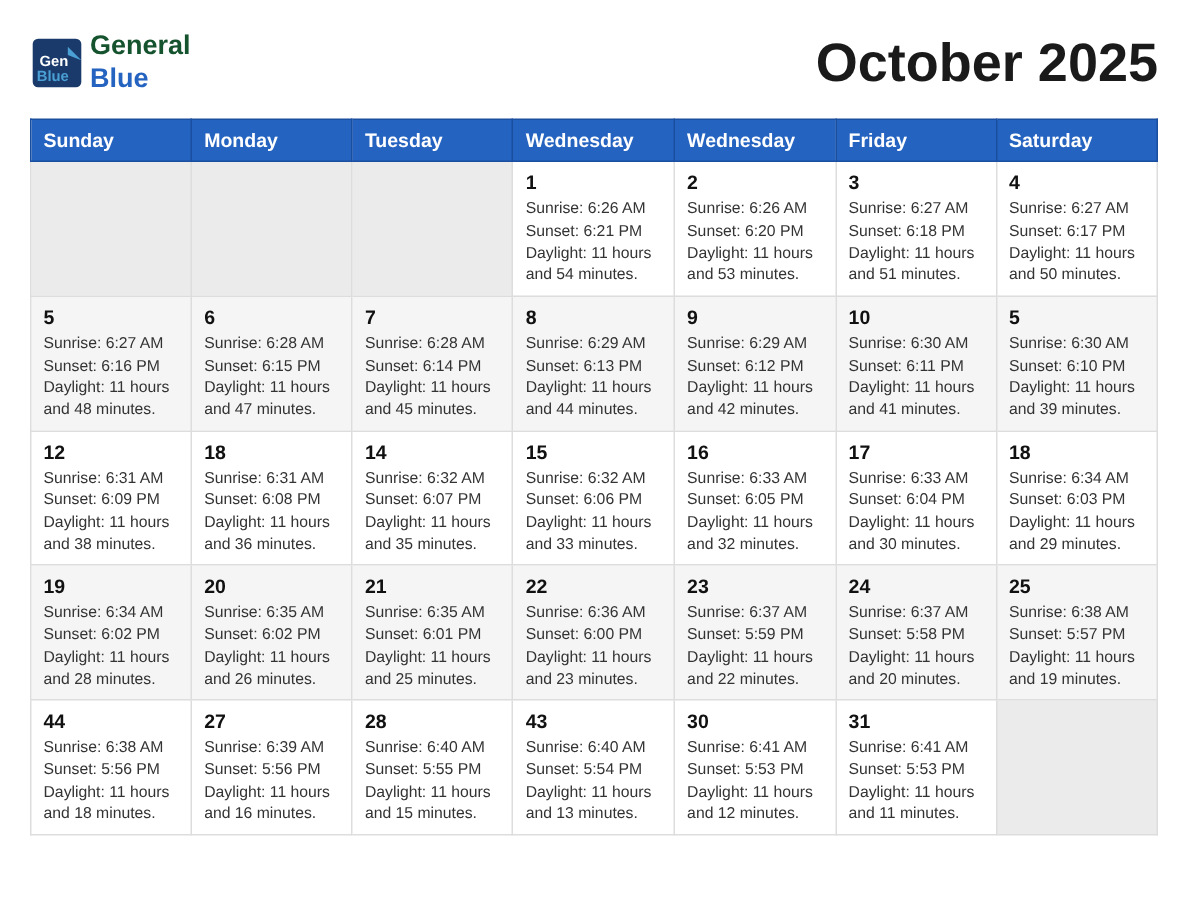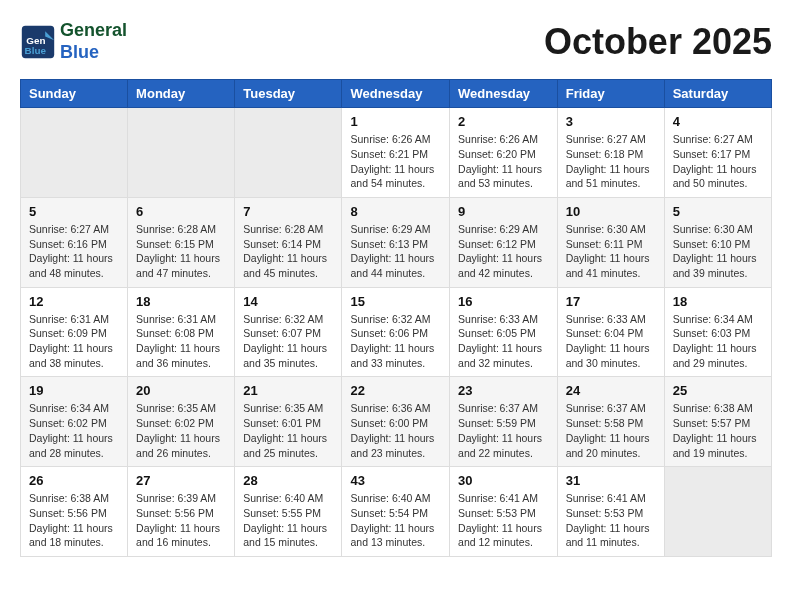--- a/index.html
+++ b/index.html
@@ -316,21 +316,21 @@
         <td>
           <div class="day-number">25</div>
           <div class="day-info" style="white-space: pre-line;">Sunrise: 6:38 AM
 Sunset: 5:57 PM
 Daylight: 11 hours
 and 19 minutes.</div>
         </td>
       </tr>
       <tr>
         <td>
-          <div class="day-number">26</div>
+          <div class="day-number">44</div>
           <div class="day-info" style="white-space: pre-line;">Sunrise: 6:38 AM
 Sunset: 5:56 PM
 Daylight: 11 hours
 and 18 minutes.</div>
         </td>
         <td>
           <div class="day-number">27</div>
           <div class="day-info" style="white-space: pre-line;">Sunrise: 6:39 AM
 Sunset: 5:56 PM
 Daylight: 11 hours

